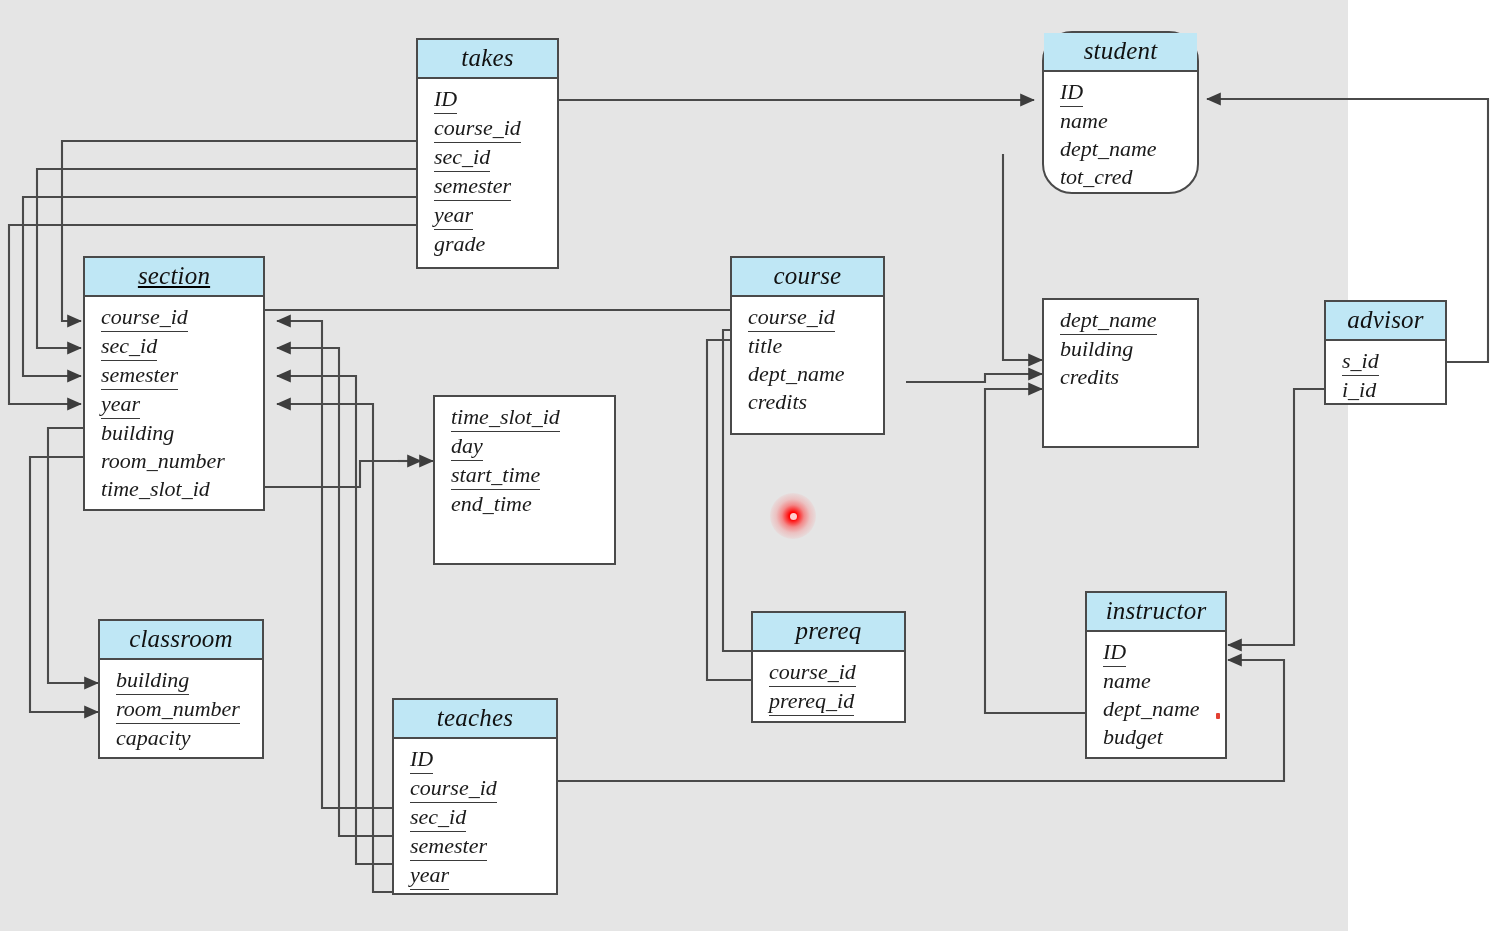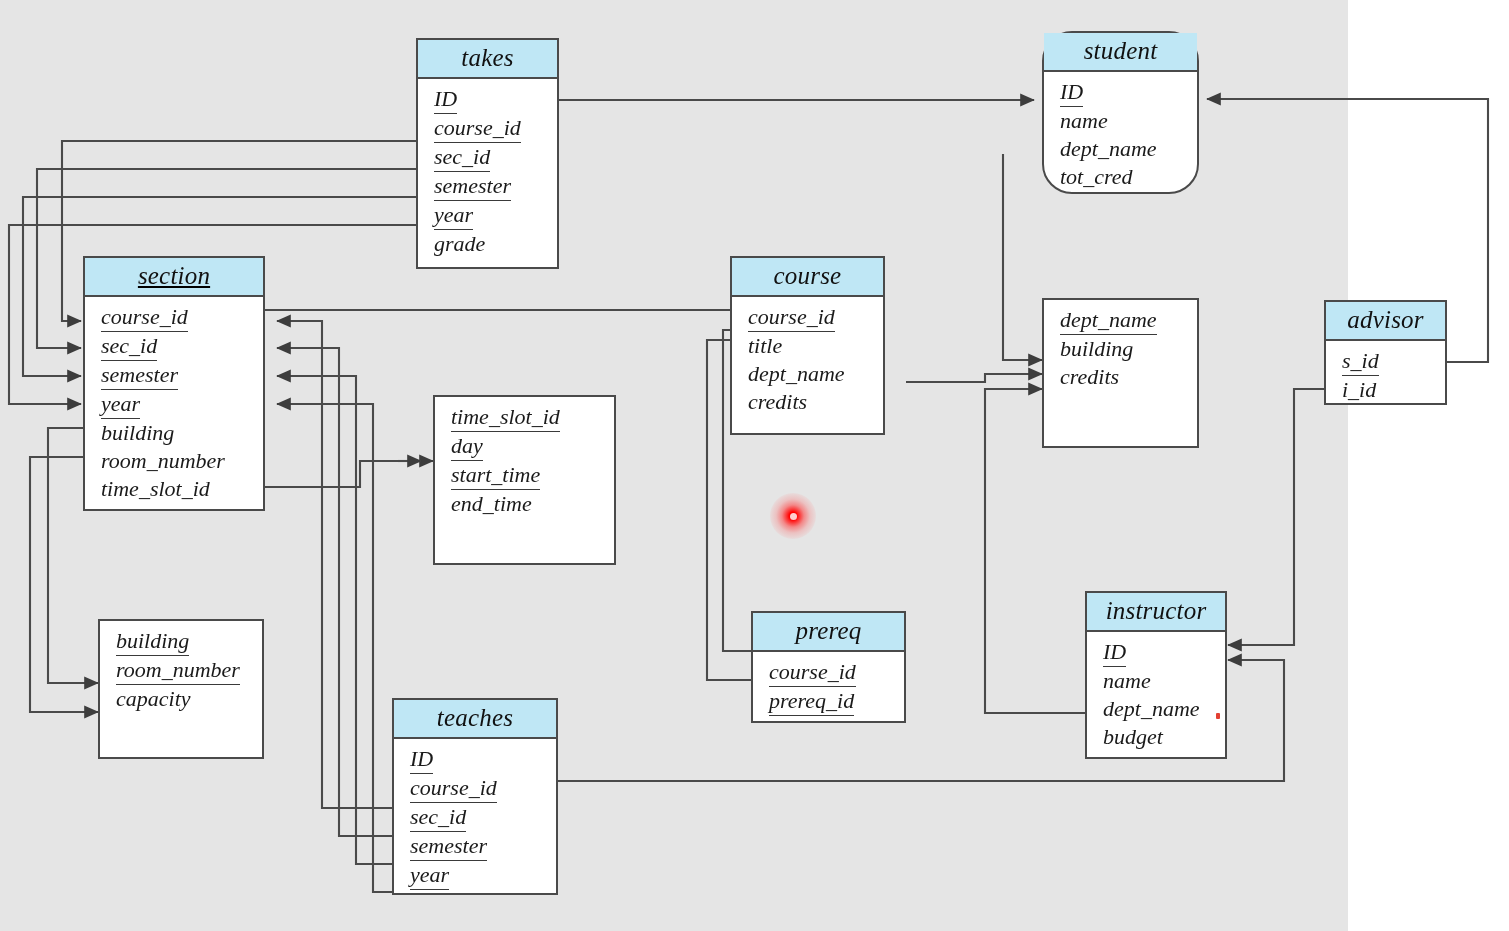--- a/index.html
+++ b/index.html
@@ -214,20 +214,21 @@
     <div class="table-title">instructor</div>
     <div class="table-fields">
       <div class="field key"><span class="fname">ID</span></div>
       <div class="field"><span class="fname">name</span></div>
       <div class="field"><span class="fname">dept_name</span></div>
       <div class="field"><span class="fname">budget</span></div>
     </div>
   </div>
 
   <div class="table-box" style="left:98px;top:619px;width:166px;height:140px;">
+    <div class="table-title">classroom</div>
     <div class="table-fields">
       <div class="field key"><span class="fname">building</span></div>
       <div class="field key"><span class="fname">room_number</span></div>
       <div class="field"><span class="fname">capacity</span></div>
     </div>
   </div>
 
   <div class="table-box" style="left:392px;top:698px;width:166px;height:197px;">
     <div class="table-title">teaches</div>
     <div class="table-fields">

